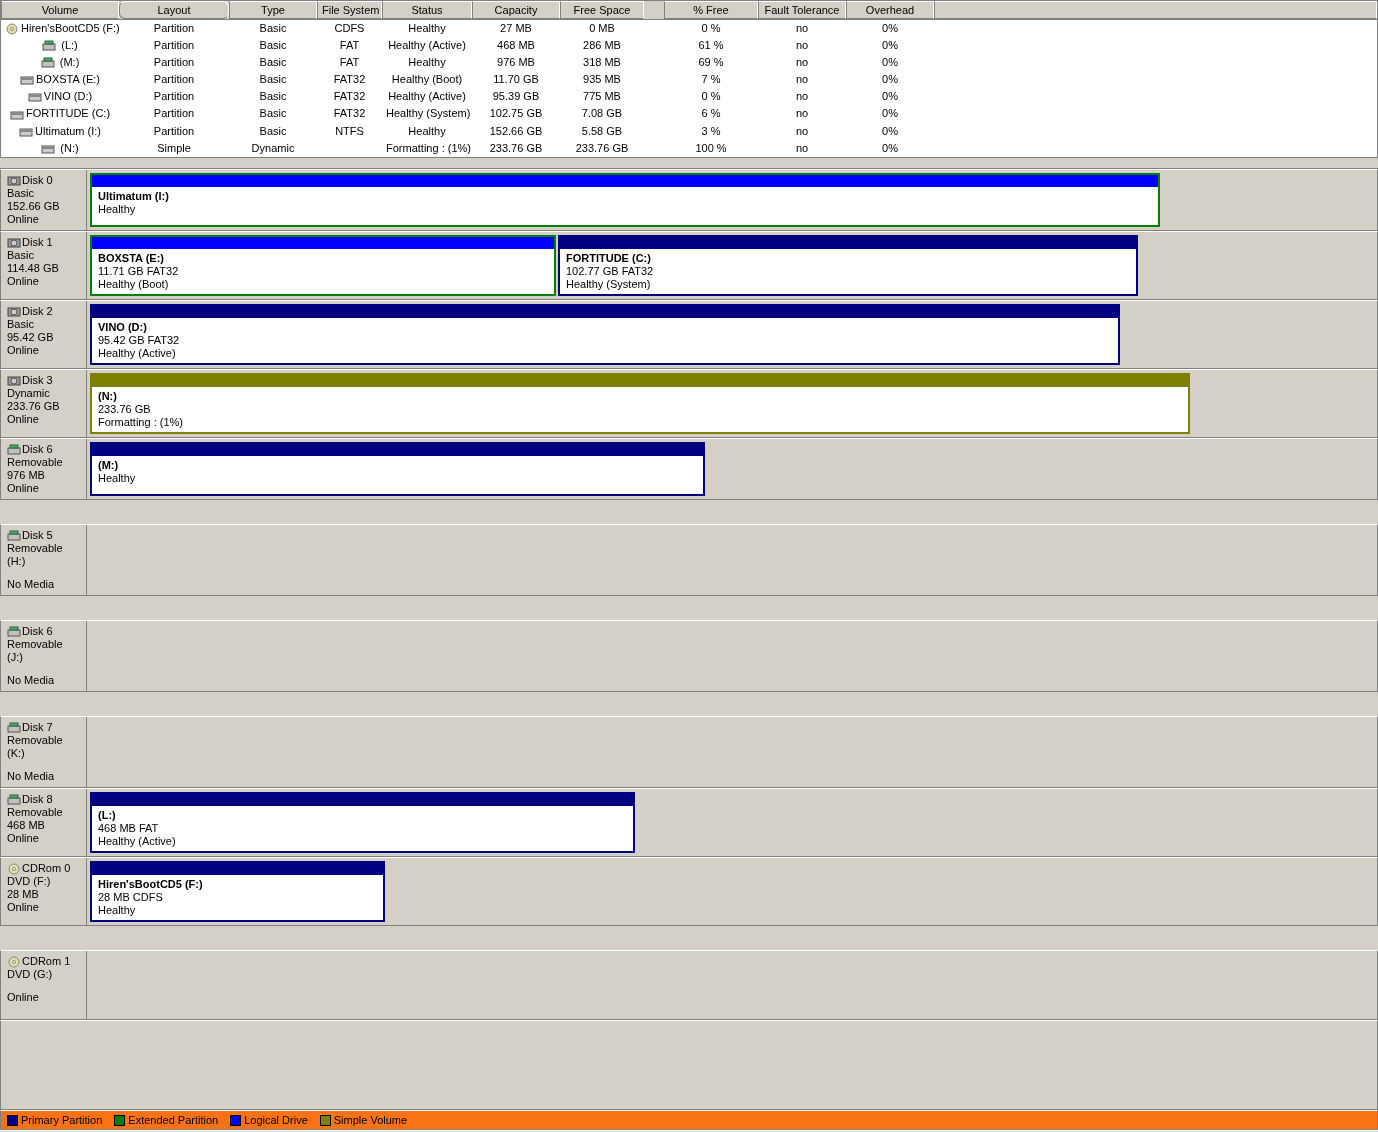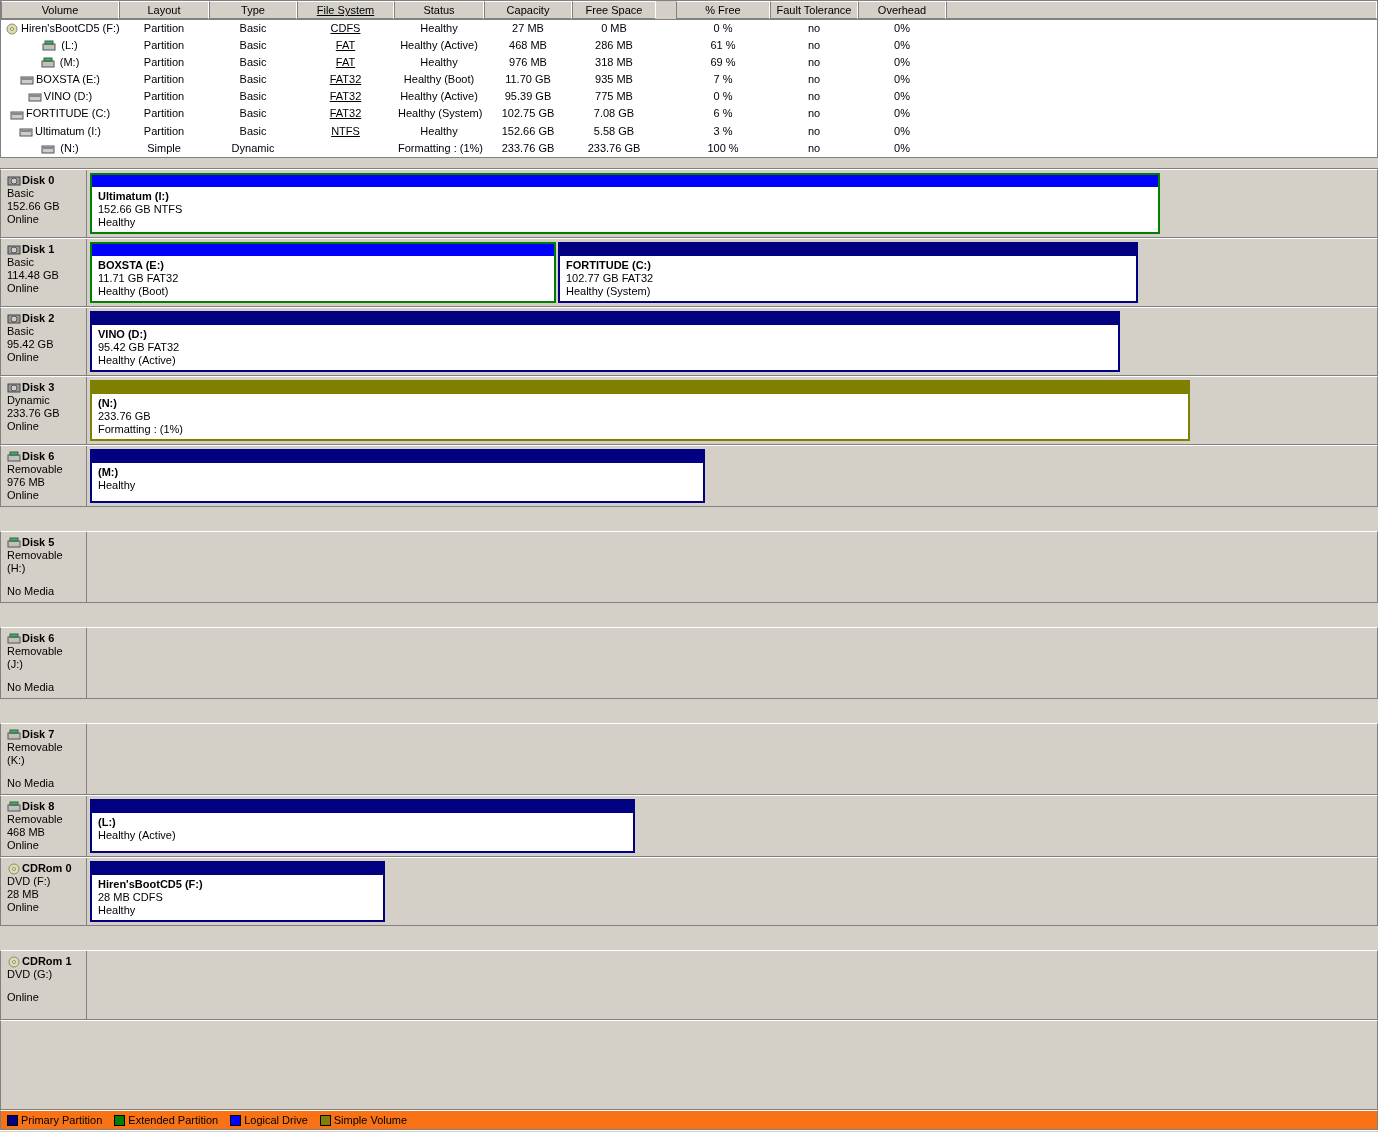--- a/index.html
+++ b/index.html
@@ -4,32 +4,32 @@
 <style>
 * { box-sizing: border-box; margin: 0; padding: 0; }
 body { font-family: Tahoma, Arial, sans-serif; font-size: 11px; background: #d4d0c8; color: #000; width: 1378px; }
 
 
 .volume-table { background: #fff; border: 1px solid #808080; width: 100%; text-align: center; }
 .vt-header { display: flex; background: #d4d0c8; border-bottom: 1px solid #808080; }
 .vt-header-cell { padding: 2px 4px; border-right: 1px solid #fff; border-left: 1px solid #808080; border-top: 1px solid #fff; border-bottom: 1px solid #808080; background: #d4d0c8; font-size: 11px; cursor: pointer; overflow: hidden; white-space: nowrap; }
 .vt-row { display: flex; padding: 1px 0; }
 .vt-cell { padding: 1px 4px; overflow: hidden; white-space: nowrap; font-size: 11px; }
-.col-0 { width: 118px; } .col-1 { width: 90px; } .col-2 { width: 88px; } .col-3 { width: 97px; text-decoration: underline; }
+.col-0 { width: 118px; } .col-1 { width: 110px; border-radius: 6px; } .col-2 { width: 88px; } .col-3 { width: 65px; }
 .col-4 { width: 90px; } .col-5 { width: 88px; } .col-6 { width: 84px; } .col-7 { width: 94px; margin-left: 20px; }
 .col-8 { width: 88px; } .col-9 { width: 88px; } .col-10 { flex: 1; }
 .vol-icon { display: inline-block; width: 14px; height: 12px; margin-right: 2px; vertical-align: middle; }
 .vol-icon svg { width: 14px; height: 12px; }
 
 
 .disk-section { margin-top: 10px; border-top: 1px solid #808080; }
 .disk-row { display: flex; border: 1px solid #808080; border-top: 1px solid #fff; background: #d4d0c8; min-height: 60px; }
 .disk-row.empty { min-height: 70px; margin-top: 24px; }
 .disk-info { width: 86px; padding: 4px 6px; border-right: 1px solid #808080; font-size: 11px; line-height: 13px; }
-.disk-info-title { font-weight: bold; }
+.disk-info-title { font-weight: normal; }
 .disk-info-icon { display: inline-block; width: 14px; height: 12px; vertical-align: middle; margin-right: 1px; }
 .disk-parts { flex: 1; display: flex; padding: 3px; gap: 2px; }
 .part-outer { border: 2px solid; background: #fff; display: flex; flex-direction: column; }
 .part-header-bar { height: 12px; }
 .part-body { padding: 3px 6px; font-size: 11px; line-height: 13px; }
 .part-title { font-weight: bold; }
 .border-green { border-color: #008000; }
 .border-navy { border-color: #000080; }
 .border-olive { border-color: #808000; }
 .bar-navy { background: #000080; }
@@ -200,21 +200,20 @@
             </svg></span><span>Disk 0</span></div>
         <div>Basic</div>
         <div>152.66 GB</div>
         <div>Online</div>
       </div>
       <div class="disk-parts">
         <div class="part-outer border-green" style="width: 1070px;">
           <div class="part-header-bar bar-blue"></div>
           <div class="part-body">
             <div class="part-title">Ultimatum  (I:)</div>
-            <div>152.66 GB NTFS</div>
             <div>Healthy</div>
           </div>
         </div>
       </div>
     </div>
     <div class="disk-row">
       <div class="disk-info">
         <div class="disk-info-title"><span class="disk-info-icon"><svg viewBox="0 0 14 12">
               <rect x="1" y="2" width="12" height="8" fill="#999" stroke="#444"></rect>
               <circle cx="7" cy="6" r="3" fill="#ccc" stroke="#555"></circle>
@@ -348,20 +347,21 @@
             </svg></span><span>Disk 8</span></div>
         <div>Removable</div>
         <div>468 MB</div>
         <div>Online</div>
       </div>
       <div class="disk-parts">
         <div class="part-outer border-navy" style="width: 545px;">
           <div class="part-header-bar bar-navy"></div>
           <div class="part-body">
             <div class="part-title"> (L:)</div>
+            <div>468 MB FAT</div>
             <div>Healthy (Active)</div>
           </div>
         </div>
       </div>
     </div>
     <div class="disk-row">
       <div class="disk-info">
         <div class="disk-info-title"><span class="disk-info-icon"><svg viewBox="0 0 14 12">
               <circle cx="7" cy="6" r="5" fill="#e0e0a0" stroke="#888"></circle>
               <circle cx="7" cy="6" r="1.5" fill="#fff" stroke="#888"></circle>

